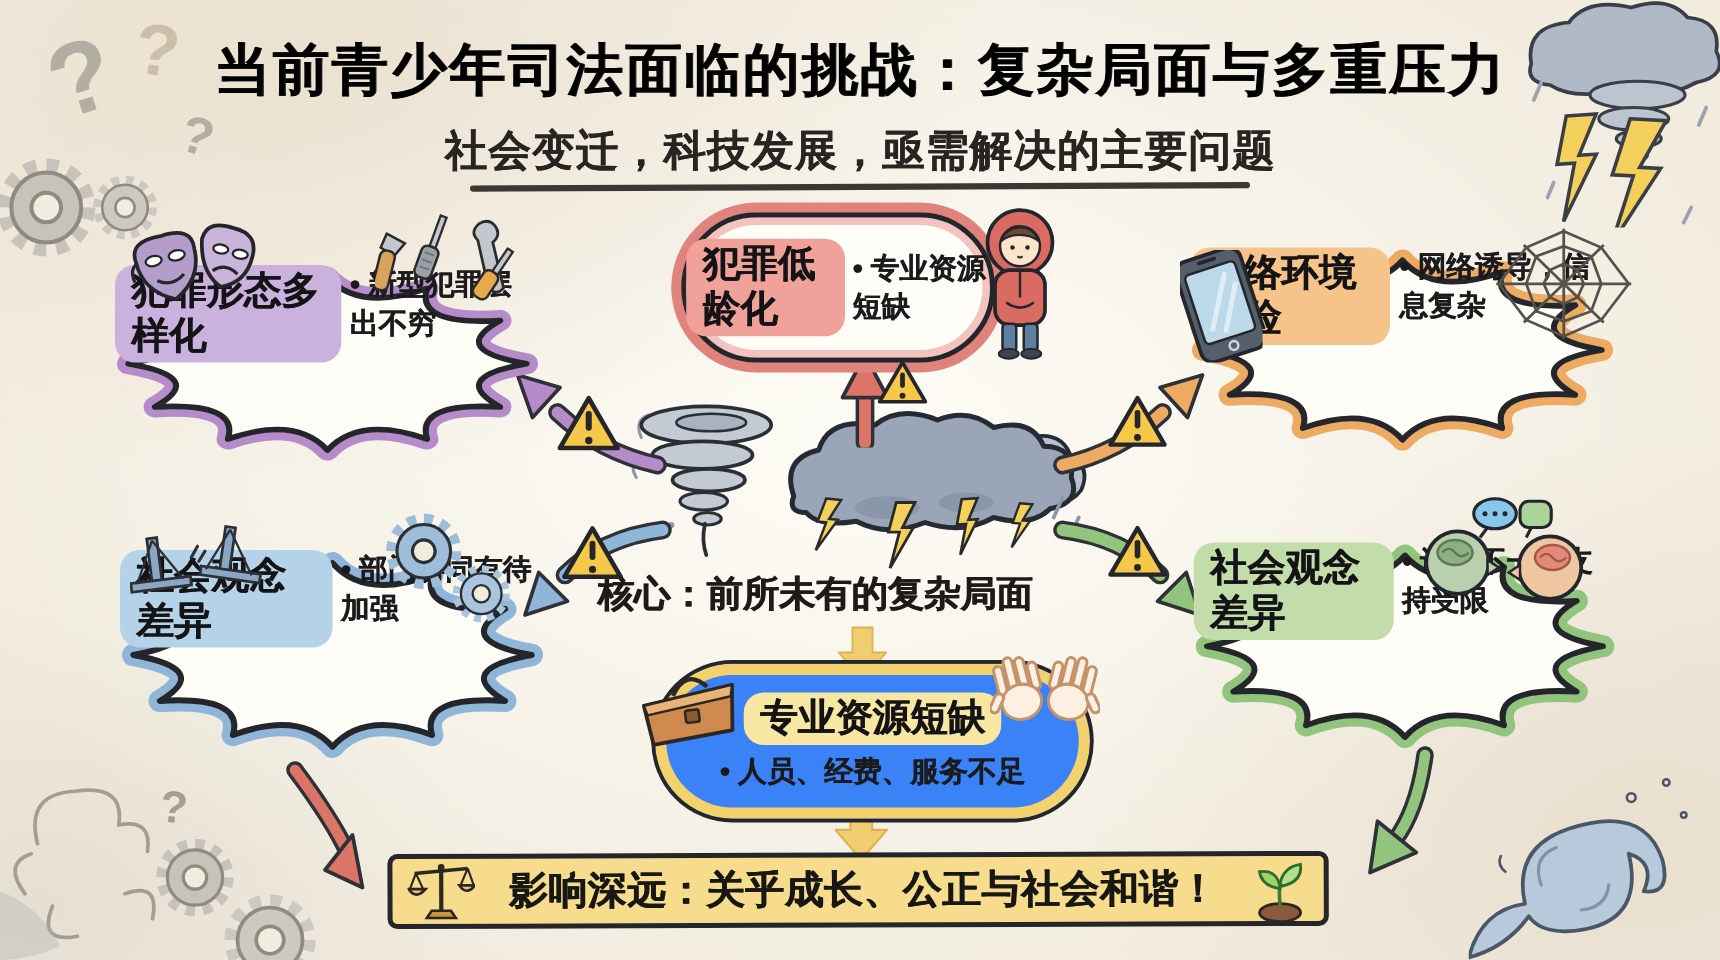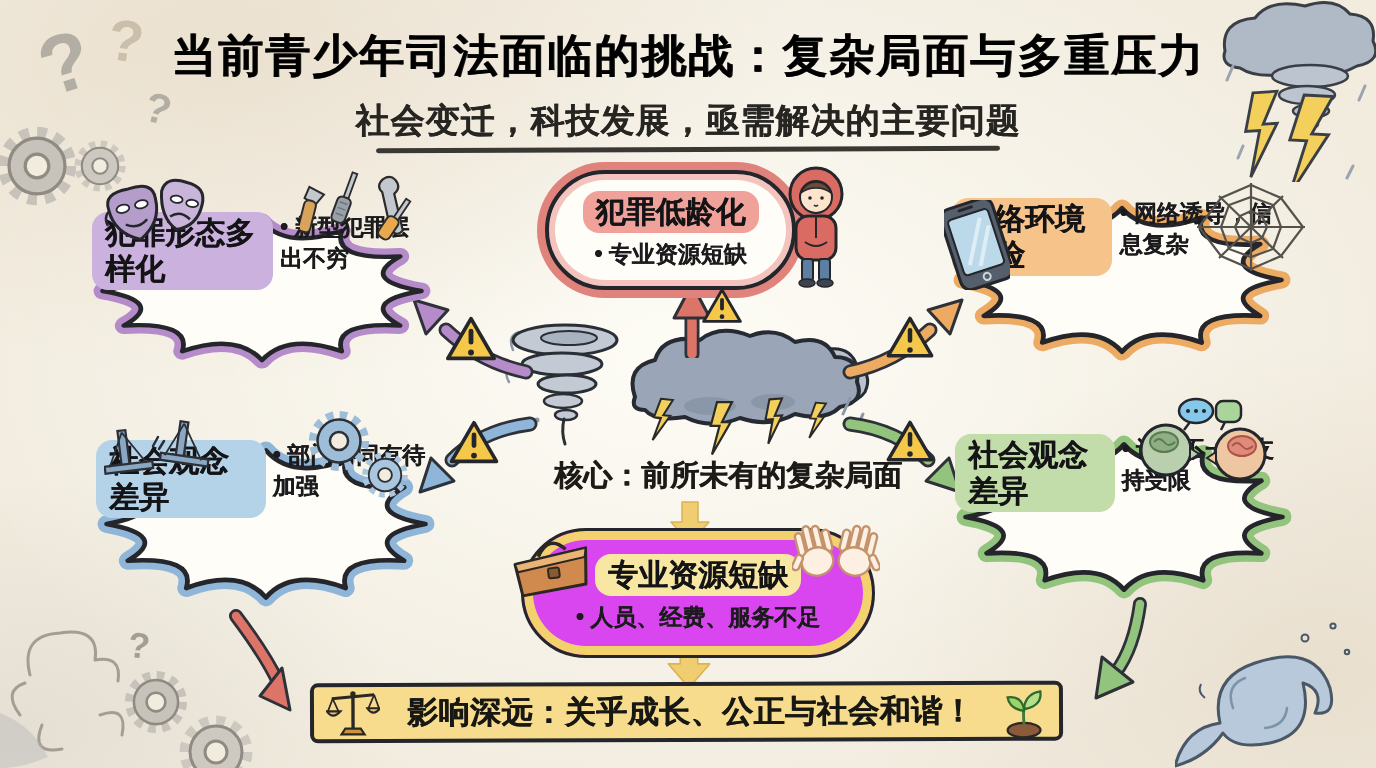--- a/index.html
+++ b/index.html
@@ -38,31 +38,31 @@
   .node-content{position:relative;height:100%;display:flex;flex-direction:row;align-items:flex-start;justify-content:center;gap:7px;z-index:1}
   .node-title{line-height:1}
   .node-title .hl{display:inline-block;font-size:30px;font-weight:900;color:#141416;border-radius:16px;padding:3px 13px;line-height:1.2;text-shadow:.6px 0 #141416}
   .node-bullet{font-size:23px;font-weight:700;color:#1b1b1d;text-shadow:.4px 0 #1b1b1d}
 
   
   .stadium-red{
     left:545px;top:170px;width:243px;height:112px;border-radius:64px;
     background:#fffdf7;border:4px solid #24262b;
     box-shadow:0 0 0 8px #df837c, inset 0 0 0 6px #f4c3bd;
-    display:flex;flex-direction:column;align-items:center;justify-content:center;gap:6px;
+    display:flex;flex-direction:row;align-items:center;justify-content:center;gap:6px;
   }
   .stadium-yellow{
     left:521px;top:528px;width:348px;height:124px;border-radius:66px;
-    background:#d946ef;border:3.5px solid #24262b;
+    background:#3b82f6;border:3.5px solid #24262b;
     box-shadow:inset 0 0 0 9px #f3d26e;
     display:flex;flex-direction:column;align-items:center;justify-content:center;gap:6px;
   }
 
   
-  .core-label{left:478px;top:456px;width:424px;text-align:right;font-size:29px;font-weight:900;color:#1c1b18;text-shadow:.8px 0 #1c1b18}
+  .core-label{left:478px;top:456px;width:424px;text-align:left;font-size:29px;font-weight:900;color:#1c1b18;text-shadow:.8px 0 #1c1b18}
 
   
   .banner{
     left:310px;top:682px;width:753px;height:60px;border-radius:8px;
     background:#f8dc8e;border:4px solid #24262b;box-sizing:border-box;
     display:flex;align-items:center;justify-content:space-between;padding:0 12px;gap:10px;
     transform:rotate(-.2deg);
   }
   .banner-text{flex:1;text-align:center;font-size:31px;font-weight:900;color:#171714;text-shadow:.8px 0 #171714;letter-spacing:.5px;white-space:nowrap}
 

